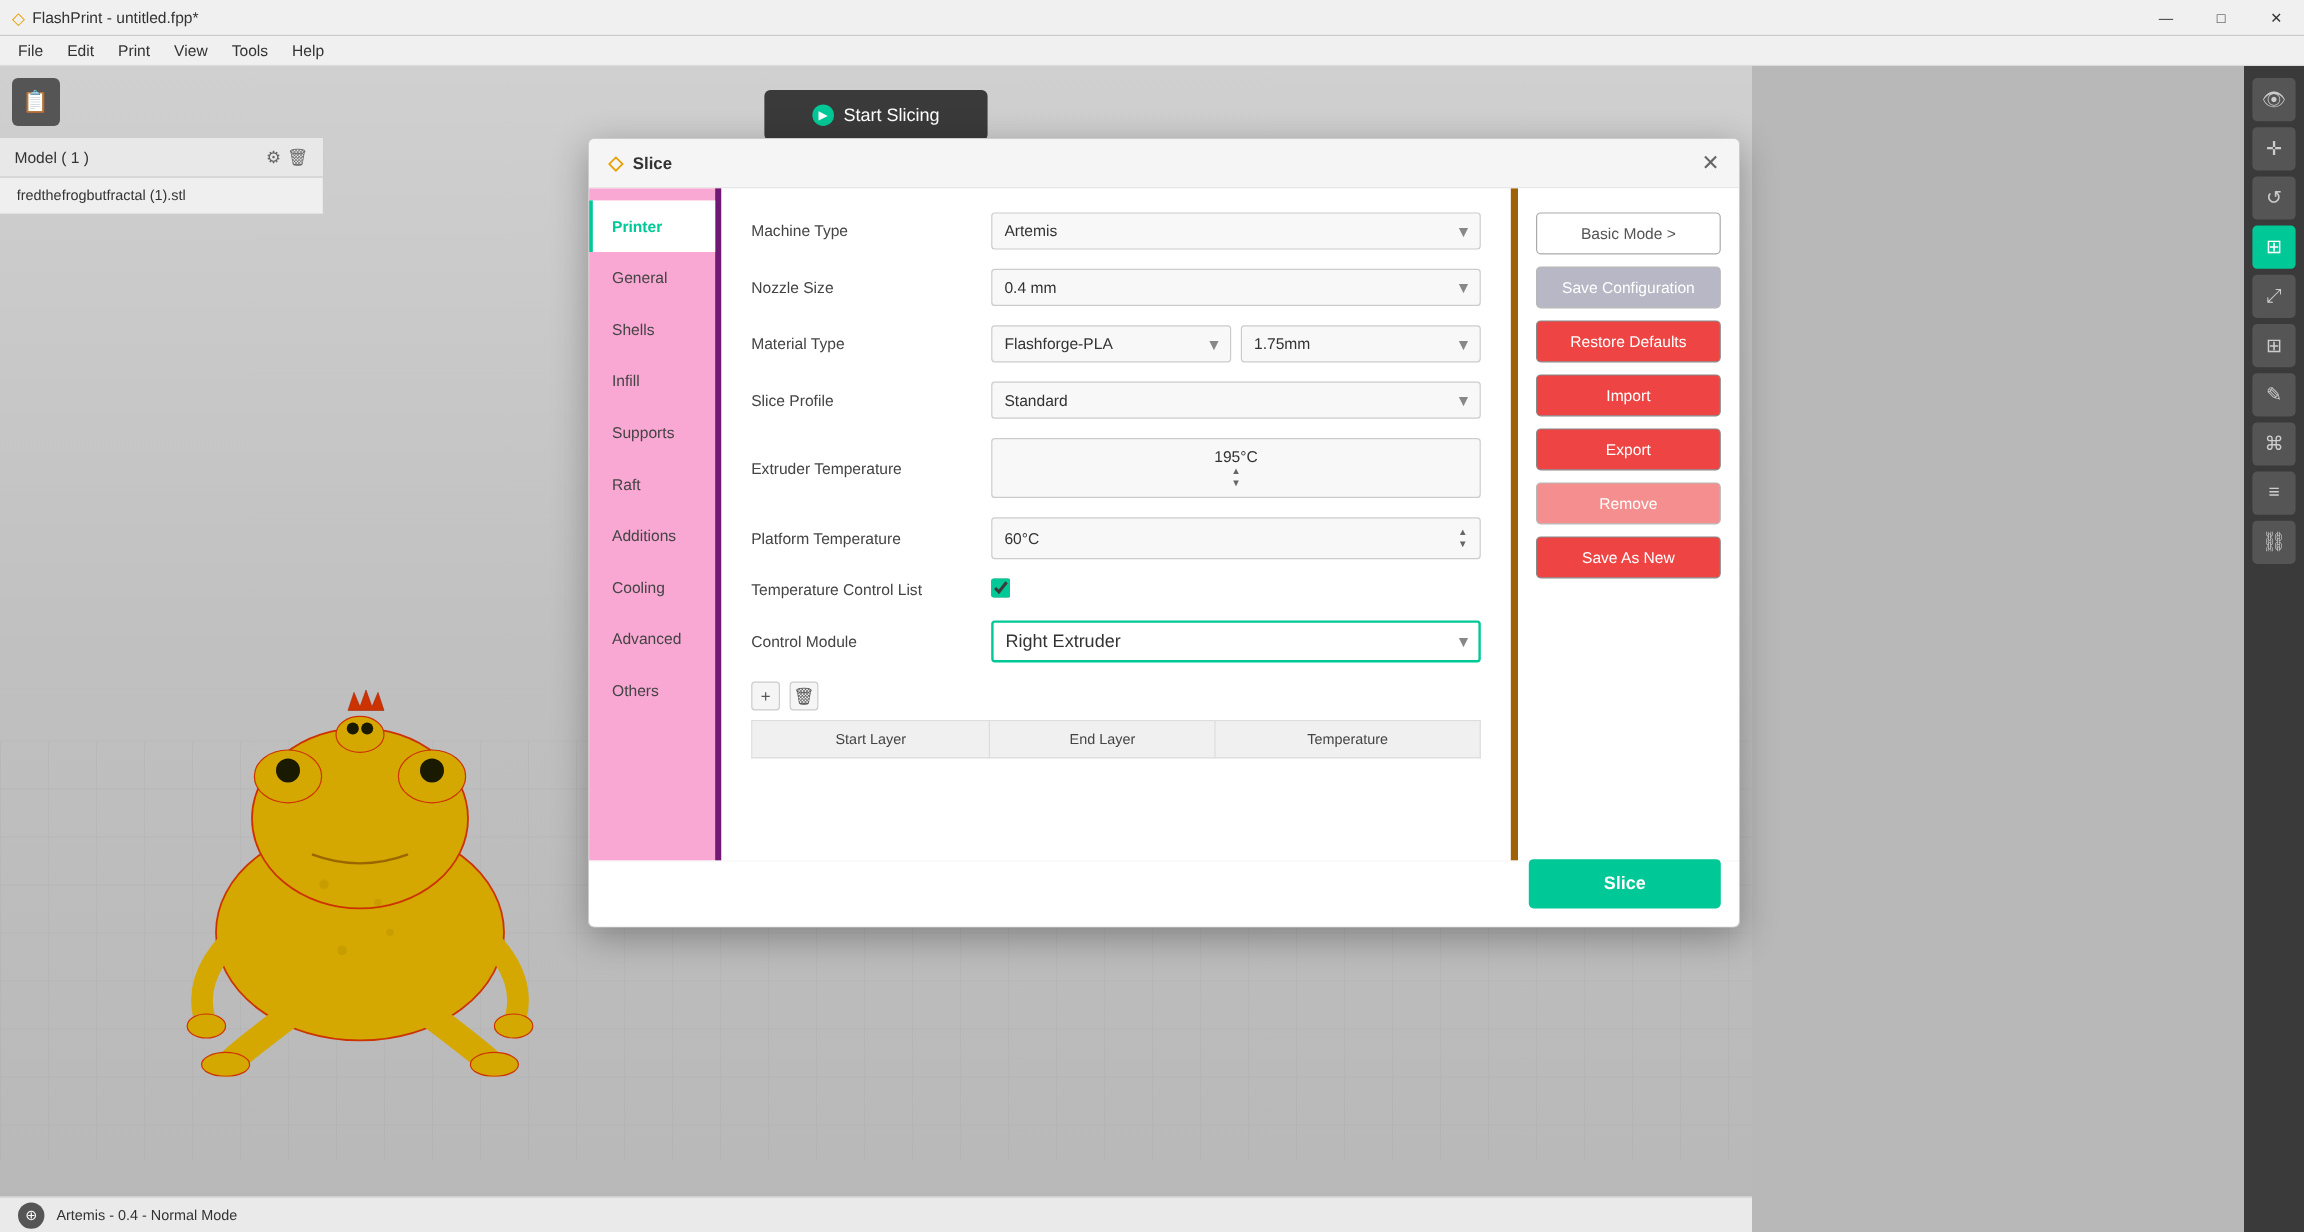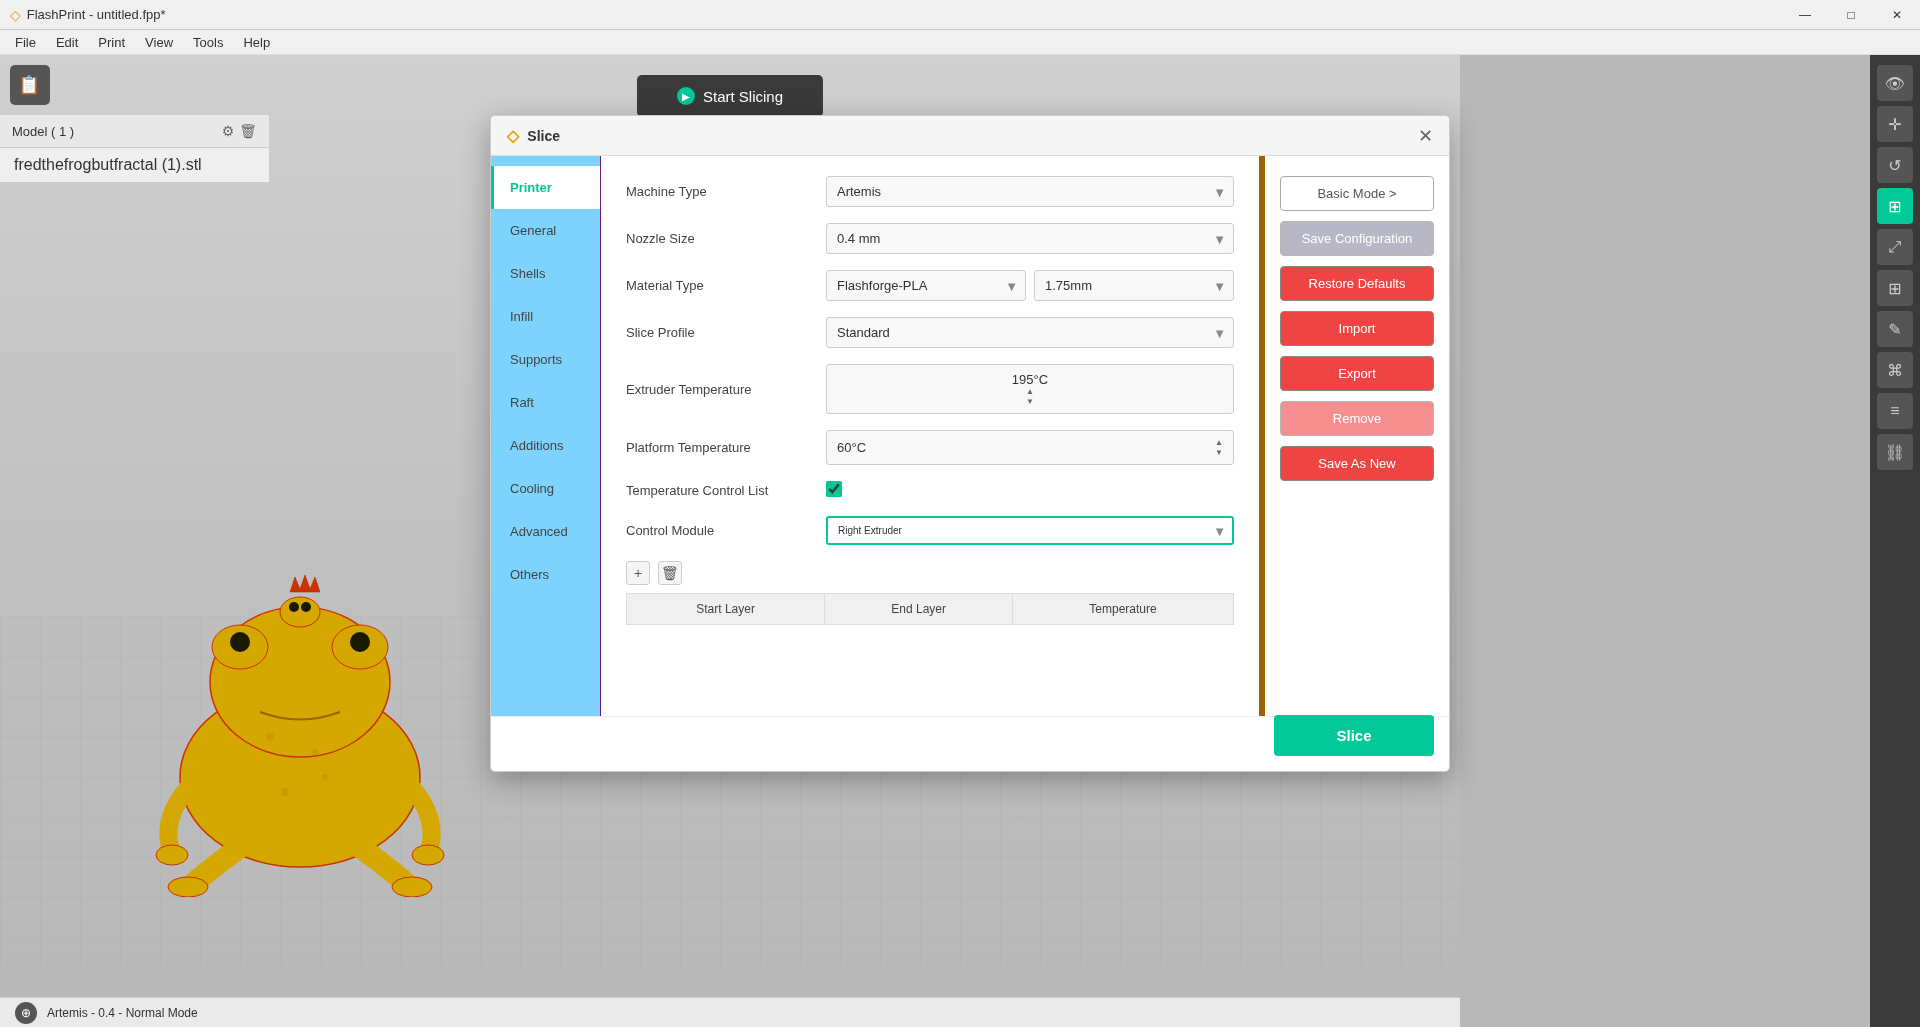--- a/index.html
+++ b/index.html
@@ -159,21 +159,21 @@
       display: flex;
       gap: 5px;
     }
     #left-panel .panel-header .icon-btn {
       cursor: pointer;
       color: #666;
       font-size: 14px;
     }
     #left-panel .model-item {
       padding: 8px 14px;
-      font-size: 16px;
+      font-size: 12px;
       color: #333;
       cursor: pointer;
     }
 
     
     #clipboard-btn {
       position: absolute;
       top: 10px;
       left: 10px;
       width: 40px;
@@ -292,22 +292,22 @@
     }
 
     #modal-body {
       display: flex;
       height: 560px;
     }
 
     
     #modal-nav {
       width: 110px;
-      background: #7dd3fc;
-      border-right: 1px solid #701a75;
+      background: #f9a8d4;
+      border-right: 5px solid #701a75;
       padding-top: 10px;
       display: flex;
       flex-direction: column;
     }
     #modal-nav .nav-item {
       padding: 14px 16px;
       font-size: 13px;
       color: #444;
       cursor: pointer;
       border-left: 3px solid transparent;
@@ -400,21 +400,21 @@
       accent-color: #00c896;
       cursor: pointer;
     }
 
     
     .form-select-teal {
       width: 100%;
       padding: 7px 10px;
       border: 2px solid #00c896;
       border-radius: 3px;
-      font-size: 10px;
+      font-size: 15px;
       background: white;
       color: #333;
       appearance: none;
       cursor: pointer;
     }
 
     
     #temp-table-area {
       margin-top: 10px;
     }

